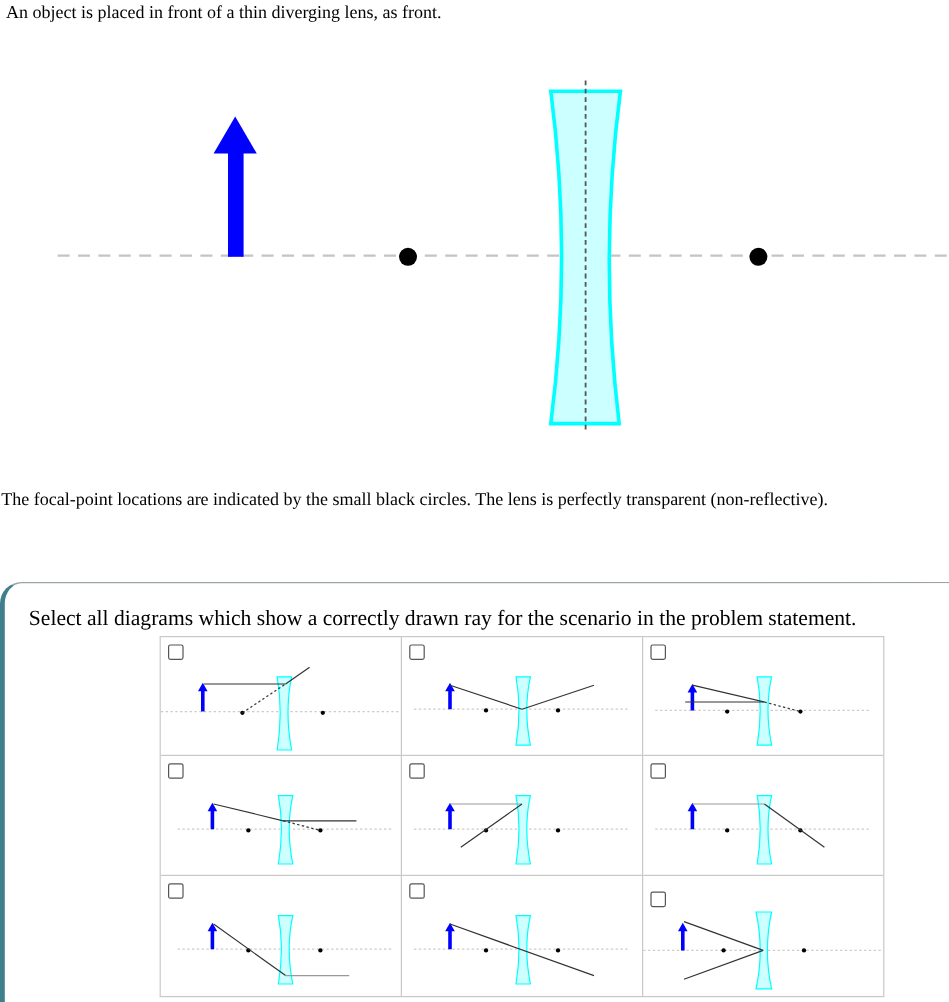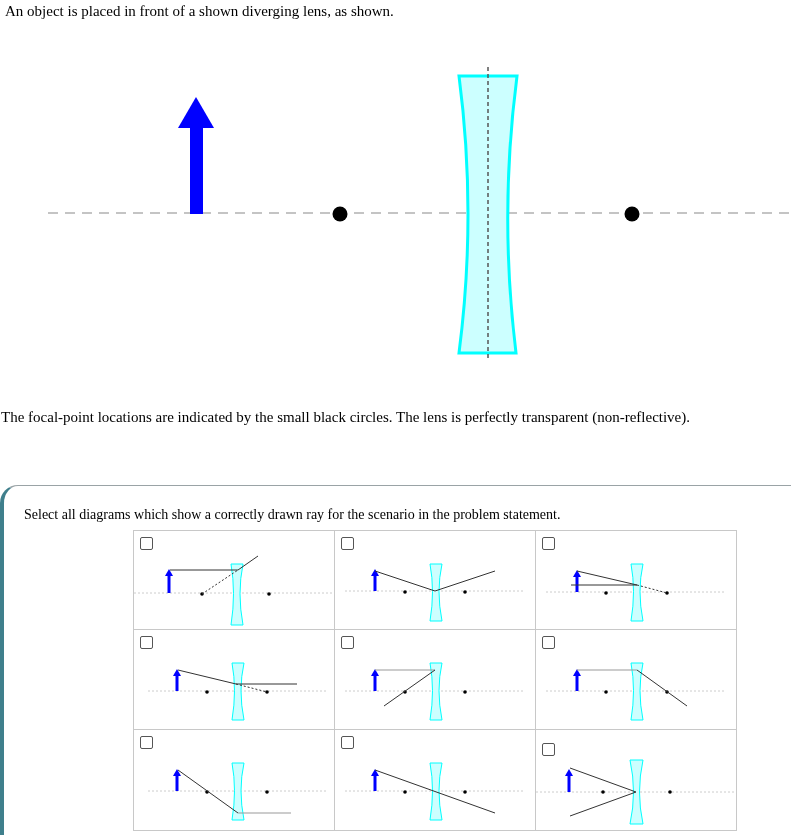--- a/index.html
+++ b/index.html
@@ -4,35 +4,35 @@
 <style>
   html, body { margin:0; padding:0; background:#ffffff; }
   body { width:791px; height:835px; position:relative; overflow:hidden;
          font-family:"Liberation Serif", serif; color:#000; }
   .intro { position:absolute; left:5px; top:2px; font-size:15px; line-height:18px; }
   .main-fig { position:absolute; left:0; top:40px; width:791px; height:340px; }
   .note { position:absolute; left:1px; top:408px; font-size:15px; line-height:18px;text-align:right; }
   .panel { position:absolute; left:0; top:485px; width:800px; height:360px;
            border-top:1px solid #9aa3a6; border-left:4px solid #3f7f8c;
            border-top-left-radius:18px; box-sizing:border-box; }
-  .prompt { position:absolute; left:24px; top:506px; font-size:14px; line-height:18px; }
+  .prompt { position:absolute; left:24px; top:506px; font-size:18px; line-height:18px; }
   .grid { position:absolute; left:133px; top:530px; width:604px; height:301px;
           border:1px solid #c8c8c8; box-sizing:border-box;
           display:grid; grid-template-columns:201px 201px 200px; grid-template-rows:99px 100px 100px; }
   .cell { position:relative; border-right:1px solid #c8c8c8; border-bottom:1px solid #c8c8c8; box-sizing:border-box; }
   .cell:nth-child(3n) { border-right:none; }
   .cell:nth-child(n+7) { border-bottom:none; }
   .cb { position:absolute; left:6px; top:6px; width:11px; height:11px; border:1px solid #555;
         border-radius:2px; background:#fff; cursor:pointer; }
   .cell svg { position:absolute; left:0; top:0; }
 </style>
 </head>
 <body>
 
-<div class="intro">An object is placed in front of a shown diverging lens, as shown.</div>
+<div class="intro">An object is placed in front of a thin diverging lens, as front.</div>
 
 <svg class="main-fig" viewBox="0 40 791 340" width="791" height="340">
   <line x1="48" y1="213" x2="791" y2="213" stroke="#c4c4c4" stroke-width="2" stroke-dasharray="10,7"></line>
   <g>
     <rect x="190" y="125" width="13" height="89" fill="#0000ff"></rect>
     <polygon points="178,128 214,128 196,97" fill="#0000ff"></polygon>
   </g>
   <circle cx="340" cy="214" r="7.5" fill="#000"></circle>
   <circle cx="632" cy="214" r="7.5" fill="#000"></circle>
   <g>

